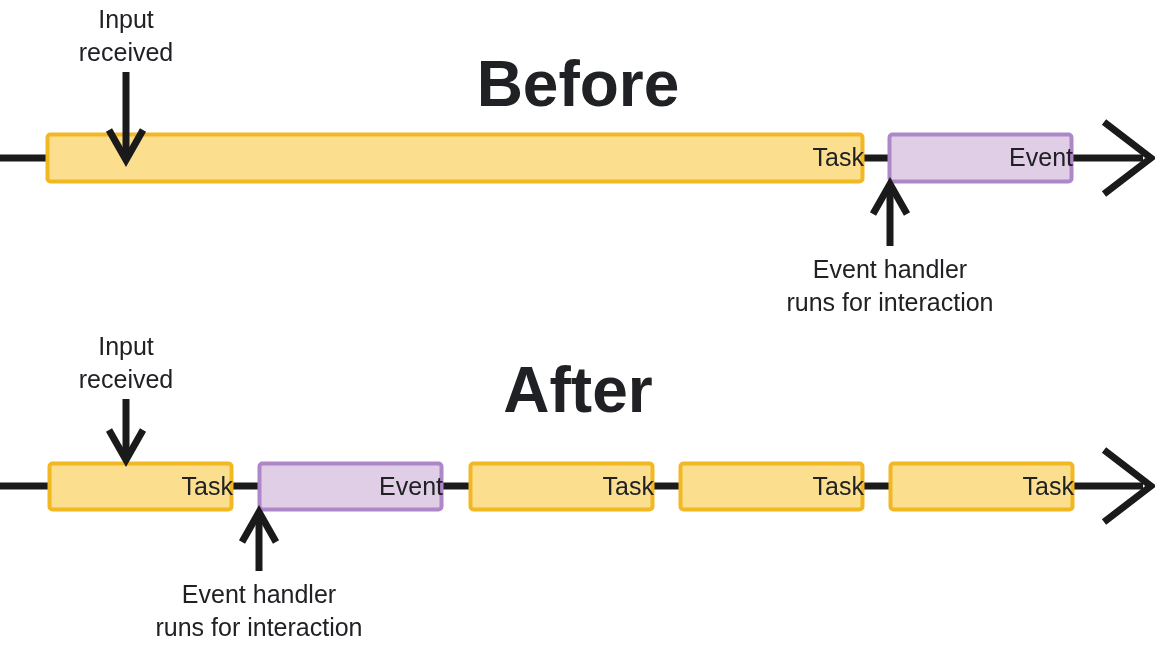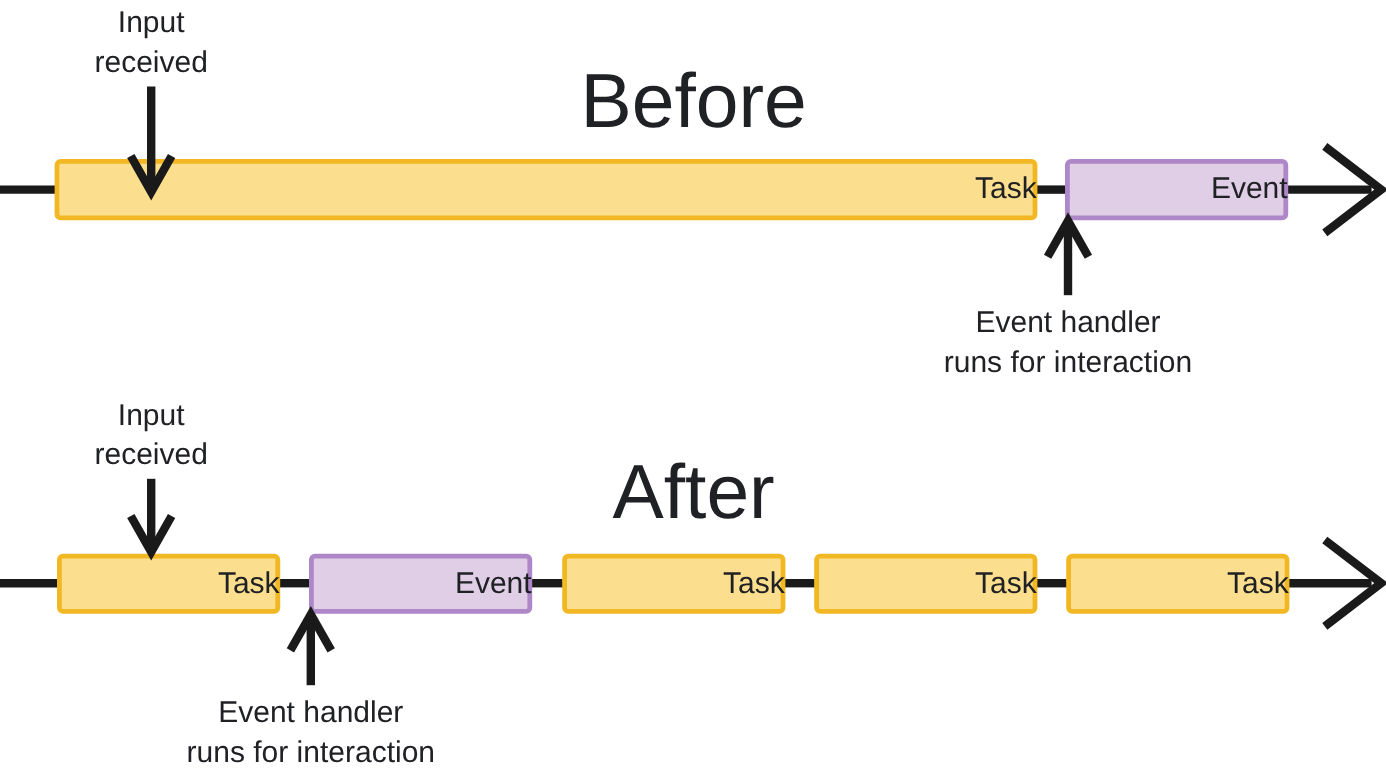--- a/index.html
+++ b/index.html
@@ -22,21 +22,21 @@
     position: absolute;
     left: 0;
     top: 0;
     width: 1155px;
     height: 647px;
   }
   .section-title {
     position: absolute;
     font-size: 64px;
     line-height: 1;
-    font-weight: 400;
+    font-weight: 700;
     color: #202124;
     letter-spacing: 0px;
     white-space: nowrap;
     text-align: center;
   }
   .annotation {
     position: absolute;
     font-size: 25px;
     line-height: 1.32;
     color: #202124;
@@ -99,15 +99,15 @@
       <div class="section-title" style="left: 278px; top: 52px; width: 600px;">Before</div>
       <div class="box-label" style="left: 48px; top: 473.5px; width: 185px;">Task</div>
       <div class="box-label" style="left: 258px; top: 473.5px; width: 185px;">Event</div>
       <div class="box-label" style="left: 469px; top: 473.5px; width: 185px;">Task</div>
       <div class="box-label" style="left: 679px; top: 473.5px; width: 185px;">Task</div>
       <div class="box-label" style="left: 889px; top: 473.5px; width: 185px;">Task</div>
       <div class="annotation" style="left: -124px; top: 330px; width: 500px;">Input
 received</div>
       <div class="annotation" style="left: 9px; top: 578px; width: 500px;">Event handler
 runs for interaction</div>
-      <div class="section-title" style="left: 278px; top: 378px; width: 600px;">After</div>
+      <div class="section-title" style="left: 278px; top: 358px; width: 600px;">After</div>
     </div>
 </div>
 
 </body></html>

